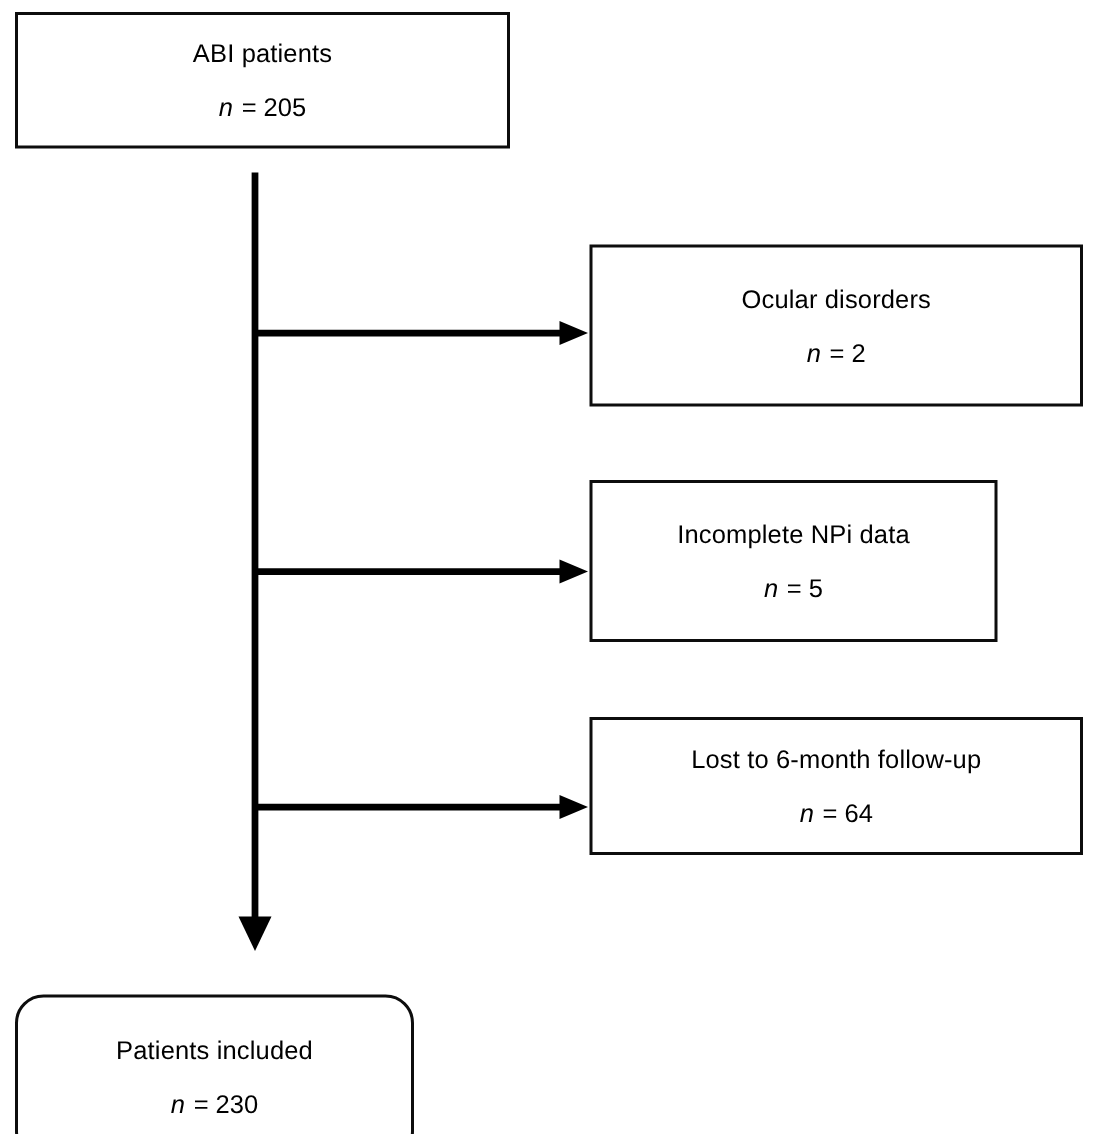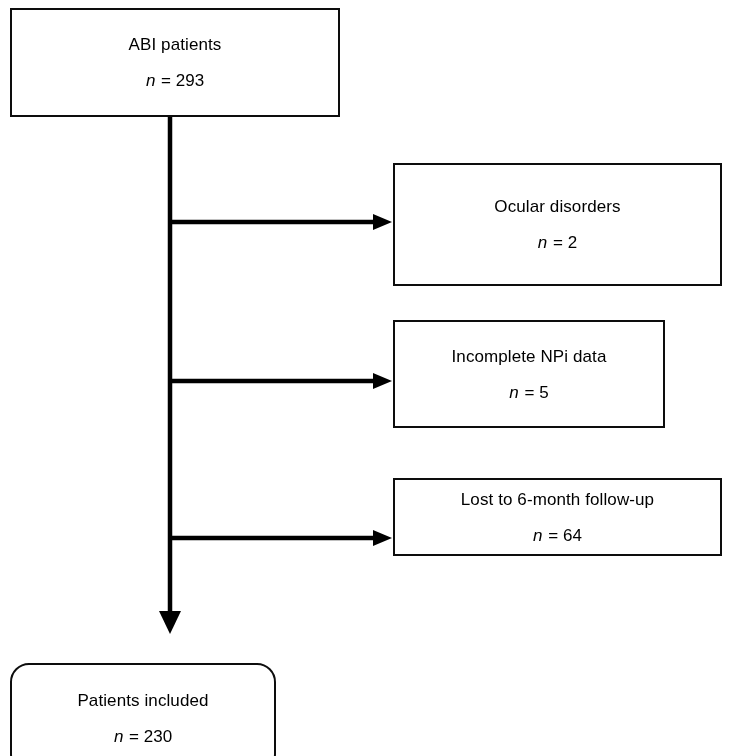--- a/index.html
+++ b/index.html
@@ -34,24 +34,24 @@
   .flow-box .box-title {
     letter-spacing: 0.1px;
   }
   .flow-box .box-n {
     white-space: pre;
   }
   .flow-box .box-n i {
     font-style: italic;
     margin-right: 1px;
   }
-  #box-abi      { left: 10px;  top: 8px;   width: 330px; height: 109px; }
-  #box-ocular   { left: 393px; top: 163px; width: 329px; height: 123px; }
+  #box-abi      { left: 10px;  top: 8px;   width: 330px; height: 91px; }
+  #box-ocular   { left: 393px; top: 163px; width: 329px; height: 108px; }
   #box-npi      { left: 393px; top: 320px; width: 272px; height: 108px; }
-  #box-lost     { left: 393px; top: 478px; width: 329px; height: 78px; }
+  #box-lost     { left: 393px; top: 478px; width: 329px; height: 92px; }
   #box-included { left: 10px;  top: 663px; width: 266px; height: 110px; border-radius: 19px; }
   .arrow-layer {
     position: absolute;
     left: 0;
     top: 0;
     z-index: 1;
   }
 </style>
 </head>
 <body>
@@ -68,21 +68,21 @@
 
     <line x1="170" y1="381" x2="377" y2="381" stroke="#000000" stroke-width="4.5"></line>
     <polygon points="392,381 373,373 373,389" fill="#000000"></polygon>
 
     <line x1="170" y1="538" x2="377" y2="538" stroke="#000000" stroke-width="4.5"></line>
     <polygon points="392,538 373,530 373,546" fill="#000000"></polygon>
   </svg>
 
   <div class="flow-box" id="box-abi">
     <span class="box-title">ABI patients</span>
-    <span class="box-n"><i>n</i> <span>= 293</span></span>
+    <span class="box-n"><i>n</i> <span>= 205</span></span>
   </div>
 
   <div class="flow-box" id="box-ocular">
     <span class="box-title">Ocular disorders</span>
     <span class="box-n"><i>n</i> <span>= 2</span></span>
   </div>
 
   <div class="flow-box" id="box-npi">
     <span class="box-title">Incomplete NPi data</span>
     <span class="box-n"><i>n</i> <span>= 5</span></span>

